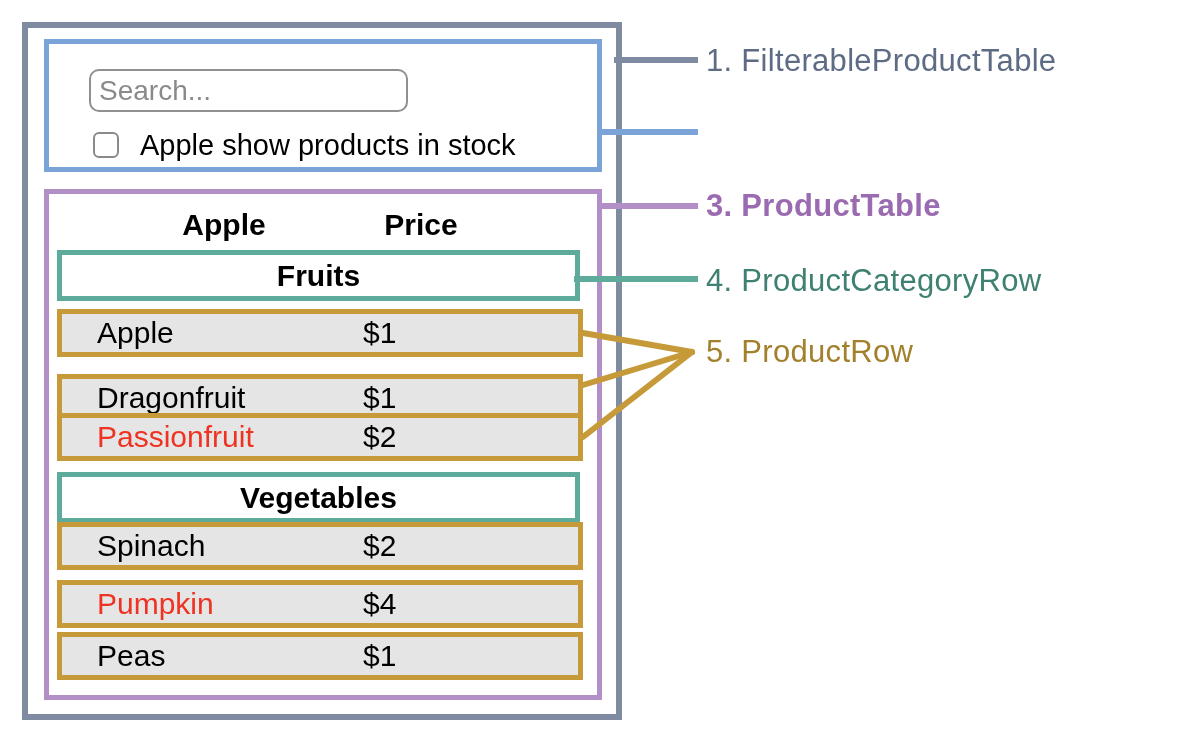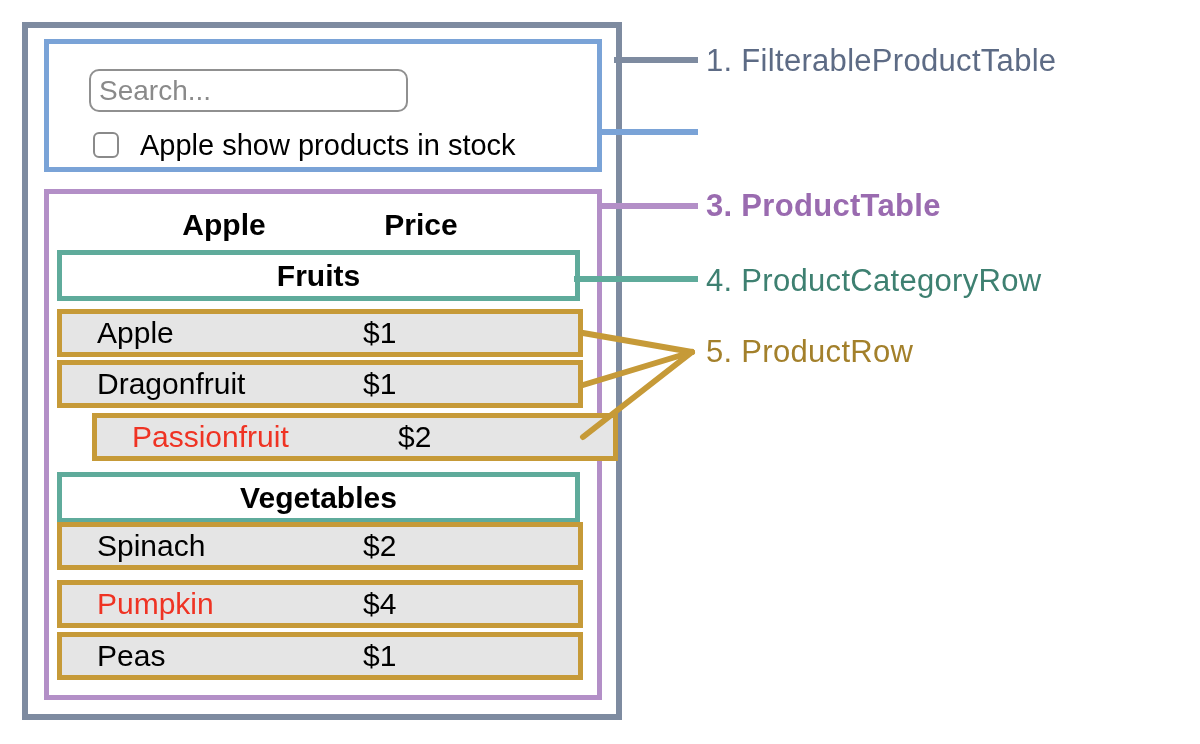--- a/index.html
+++ b/index.html
@@ -76,25 +76,25 @@
       <div class="col-header price">Price</div>
 
       <div class="category-row" style="top: 56px; border-color: rgb(95, 171, 155);">
         <span>Fruits</span>
       </div>
 
       <div class="product-row" style="top: 115px; border-color: rgb(198, 154, 56);">
         <span class="pname" style="color: rgb(0, 0, 0);">Apple</span>
         <span class="pprice">$1</span>
       </div>
-      <div class="product-row" style="top: 166px; border-color: rgb(198, 154, 56); text-align: right;">
+      <div class="product-row" style="top: 180px; border-color: rgb(198, 154, 56); text-align: right;">
         <span class="pname" style="color: rgb(0, 0, 0);">Dragonfruit</span>
         <span class="pprice">$1</span>
       </div>
-      <div class="product-row" style="top: 219px; border-color: rgb(198, 154, 56); margin-left: 35px;">
+      <div class="product-row" style="top: 219px; border-color: rgb(198, 154, 56);">
         <span class="pname" style="color: rgb(239, 51, 35);">Passionfruit</span>
         <span class="pprice">$2</span>
       </div>
 
       <div class="category-row" style="top: 278px; border-color: rgb(95, 171, 155);">
         <span>Vegetables</span>
       </div>
 
       <div class="product-row" style="top: 328px; border-color: rgb(198, 154, 56);">
         <span class="pname" style="color: rgb(0, 0, 0);">Spinach</span>

